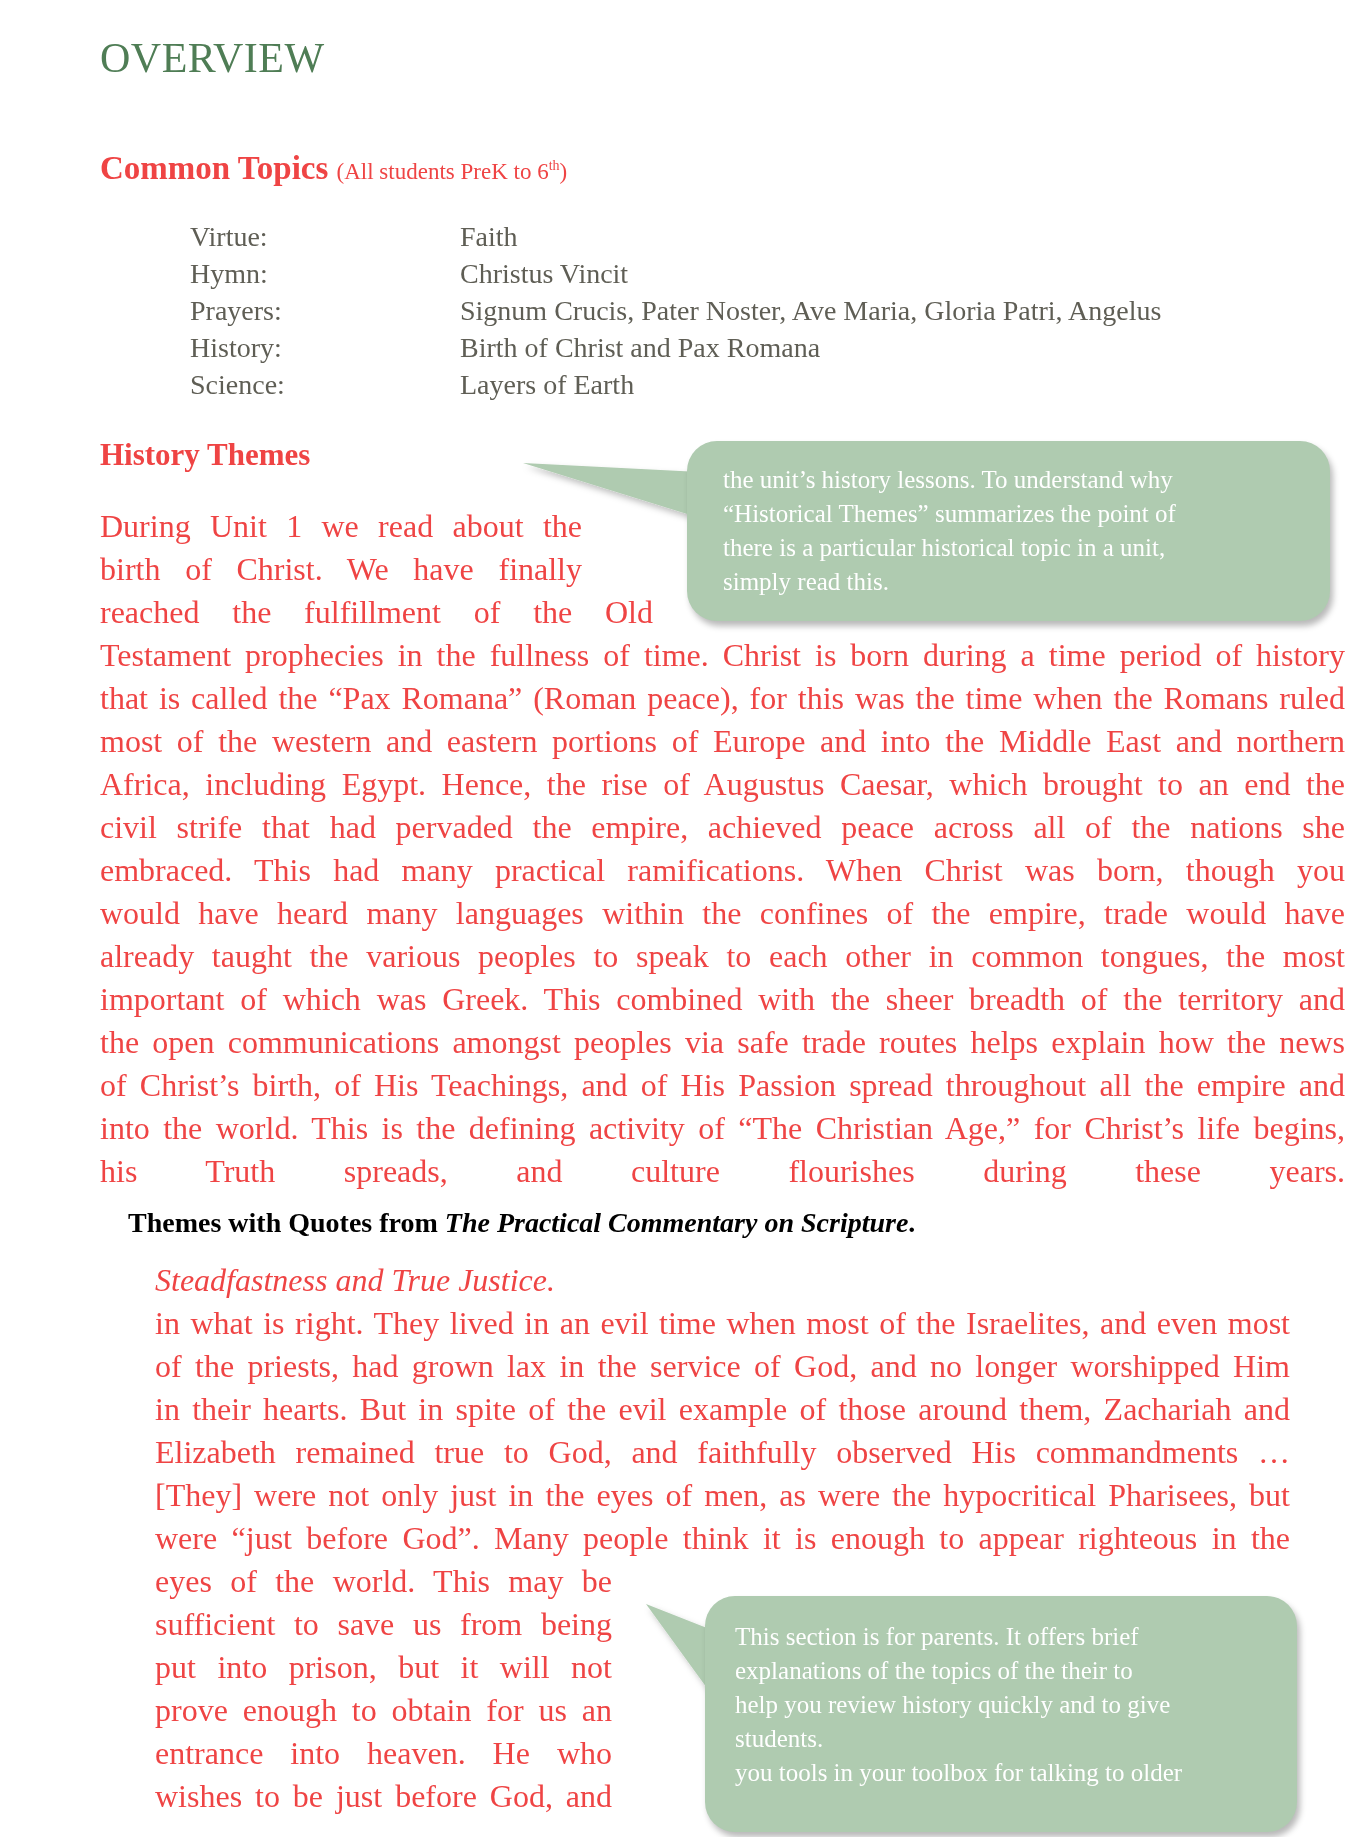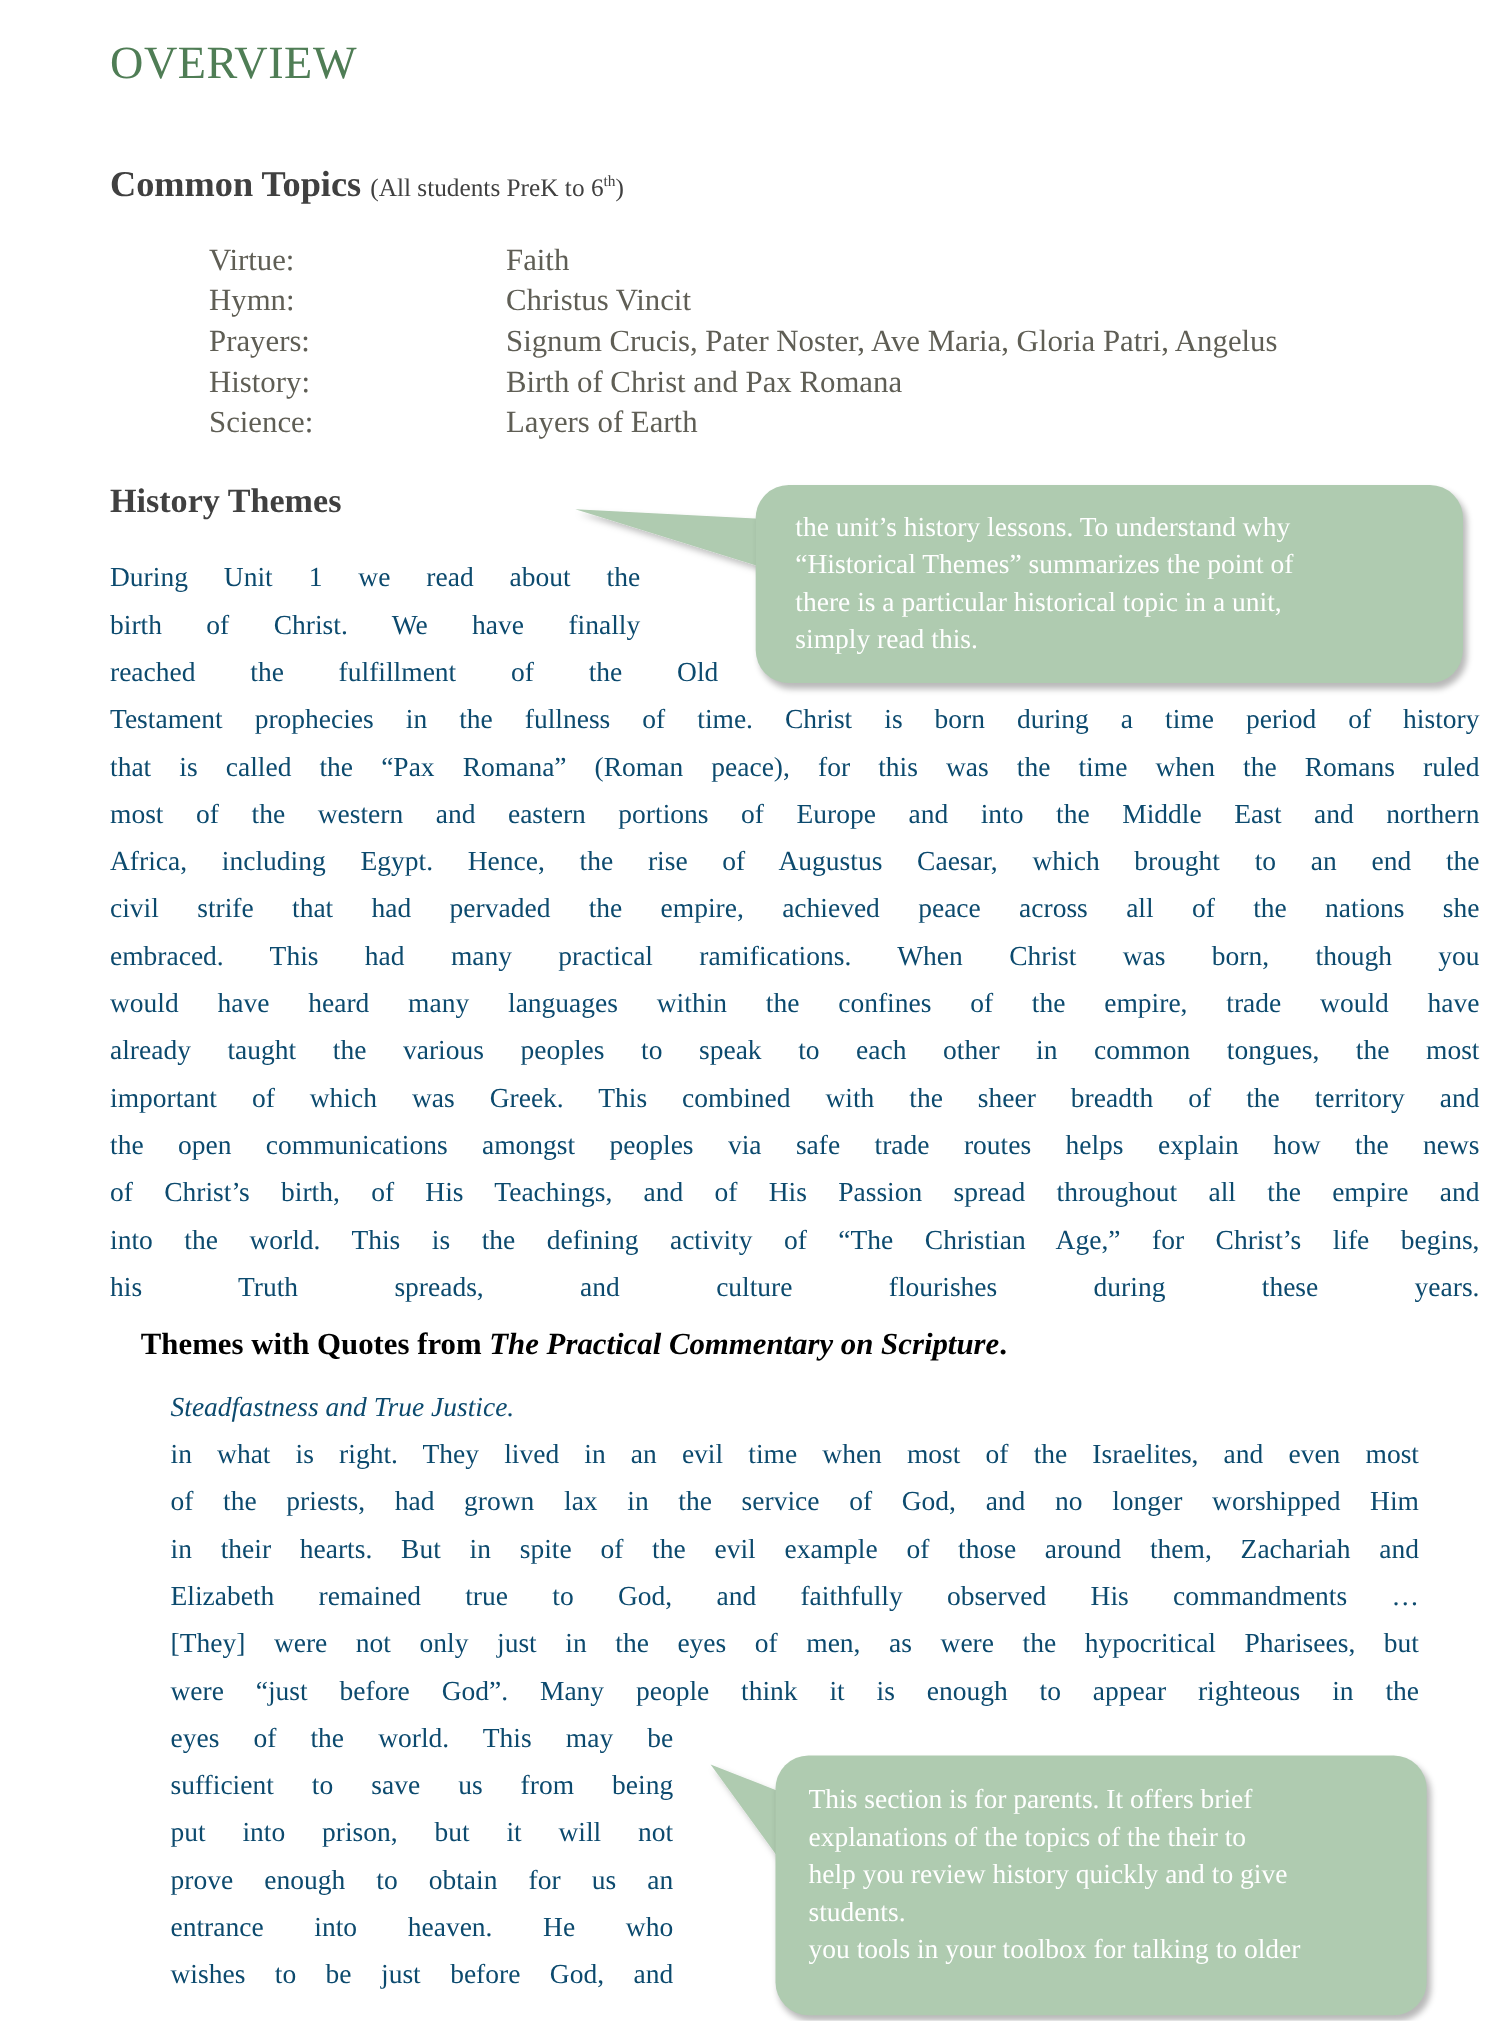--- a/index.html
+++ b/index.html
@@ -1,28 +1,28 @@
 <!DOCTYPE html>
 <html><head>
 <meta charset="utf-8">
 <style>
   html, body { margin:0; padding:0; background:#ffffff; }
   body { width:1371px; height:1837px; position:relative; overflow:hidden;
          font-family:"Liberation Serif","DejaVu Serif",serif; }
   .abs { position:absolute; white-space:nowrap; }
   .title { left:100px; top:34px; font-size:42px; color:#4f7d55; line-height:48px; letter-spacing:0.5px; }
-  .h2 { font-weight:bold; color:#404040; }
+  .h2 { font-weight:bold; color:#ef4444; }
   .ct { left:100px; top:148px; font-size:33px; line-height:40px; }
   .ct .sub { font-weight:normal; font-size:23px; }
   .ct sup { font-size:14px; vertical-align:super; line-height:0; }
   .topic-row { position:absolute; left:190px; font-size:28px; color:#5f5e55; line-height:34px; }
   .topic-row .lbl { position:absolute; left:0; white-space:nowrap; }
   .topic-row .val { position:absolute; left:270px; white-space:nowrap; }
   .ht { left:100px; top:436px; font-size:31px; line-height:38px; }
-  .line { position:absolute; font-size:25px; color:#0c4a6e; line-height:34px; text-align:justify;
+  .line { position:absolute; font-size:32px; color:#ef4444; line-height:34px; text-align:justify;
           text-align-last:justify; white-space:nowrap; overflow:visible; }
   .line span.j { display:block; text-align:justify; text-align-last:justify; white-space:normal; }
   .tq { left:100px; top:1206px; font-size:28px; font-weight:bold; color:#000; line-height:34px;margin-left:28px; }
   .tq i { font-weight:bold; }
   .callout { position:absolute; background:#afcbb0; border-radius:30px;
              box-shadow:3px 5px 6px rgba(0,0,0,0.28); }
   .callout-text { position:absolute; color:#ffffff; font-size:25px; line-height:34px; }
   .callout-text div { white-space:nowrap; }
   svg.tail { position:absolute; left:0; top:0; overflow:visible; }
 </style>

